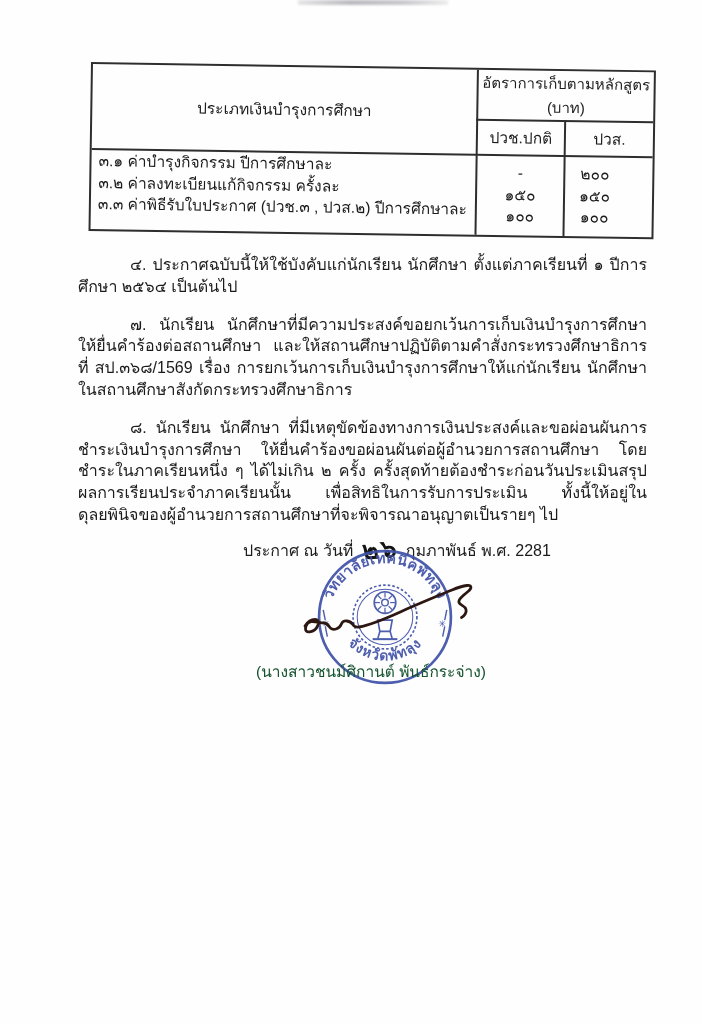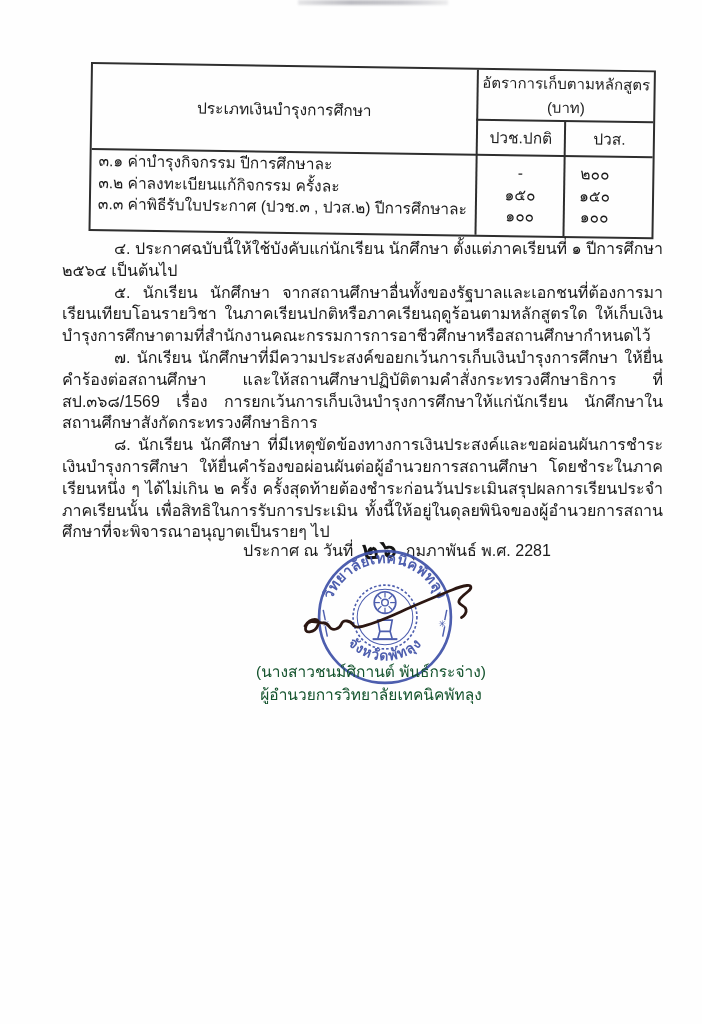--- a/index.html
+++ b/index.html
@@ -35,21 +35,21 @@
   .body-labels{position:absolute;left:7px;top:86px;width:376px;line-height:21.5px;text-align:left;}
   .body-col{position:absolute;top:92px;text-align:center;line-height:21.5px;}
   .body-pvch{left:386px;width:86px;}
   .body-pvs{left:446px;right:0;}
 
   
   .content{
     position:absolute;left:62px;top:238px;width:601px;
     font-size:16px;line-height:21.8px;text-align:justify;color:#1b1b1b;
   }
-  .content p{margin:0;text-indent:52px;}
+  .content p{margin:16px;text-indent:52px;}
 
   
   .date-line{position:absolute;left:243px;top:527px;font-size:16px;white-space:nowrap;}
   .hand-day{
     display:inline-block;font-size:25px;font-weight:bold;color:#141414;
     transform:rotate(-4deg) translateY(2px);margin:0 7px 0 9px;
     letter-spacing:2px;
   }
 
   
@@ -91,21 +91,20 @@
     </div>
     <div class="body-col body-pvs">
       <div>๒๐๐</div>
       <div>๑๕๐</div>
       <div>๑๐๐</div>
     </div>
   </div>
 
   <div class="content">
     <p>๔. ประกาศฉบับนี้ให้ใช้บังคับแก่นักเรียน นักศึกษา ตั้งแต่ภาคเรียนที่ ๑ ปีการศึกษา ๒๕๖๔ เป็นต้นไป</p>
-    <p>๕. นักเรียน นักศึกษา จากสถานศึกษาอื่นทั้งของรัฐบาลและเอกชนที่ต้องการมาเรียนเทียบโอนรายวิชา ในภาคเรียนปกติหรือภาคเรียนฤดูร้อนตามหลักสูตรใด ให้เก็บเงินบำรุงการศึกษาตามที่สำนักงานคณะกรรมการการอาชีวศึกษาหรือสถานศึกษากำหนดไว้</p>
     <p>๗. นักเรียน นักศึกษาที่มีความประสงค์ขอยกเว้นการเก็บเงินบำรุงการศึกษา ให้ยื่นคำร้องต่อสถานศึกษา และให้สถานศึกษาปฏิบัติตามคำสั่งกระทรวงศึกษาธิการ ที่ สป.๓๖๘/1569 เรื่อง การยกเว้นการเก็บเงินบำรุงการศึกษาให้แก่นักเรียน นักศึกษาในสถานศึกษาสังกัดกระทรวงศึกษาธิการ</p>
     <p>๘. นักเรียน นักศึกษา ที่มีเหตุขัดข้องทางการเงินประสงค์และขอผ่อนผันการชำระเงินบำรุงการศึกษา ให้ยื่นคำร้องขอผ่อนผันต่อผู้อำนวยการสถานศึกษา โดยชำระในภาคเรียนหนึ่ง ๆ ได้ไม่เกิน ๒ ครั้ง ครั้งสุดท้ายต้องชำระก่อนวันประเมินสรุปผลการเรียนประจำภาคเรียนนั้น เพื่อสิทธิในการรับการประเมิน ทั้งนี้ให้อยู่ในดุลยพินิจของผู้อำนวยการสถานศึกษาที่จะพิจารณาอนุญาตเป็นรายๆ ไป</p>
   </div>
 
   <div class="date-line">
     <span>ประกาศ ณ วันที่</span><span class="hand-day">๒๖</span><span>กุมภาพันธ์ พ.ศ. 2281</span>
   </div>
 
   <svg class="stamp" viewBox="0 0 134 134">
     <circle cx="67" cy="67" r="64" fill="none" stroke="#3f51a8" stroke-width="2.6"></circle>
@@ -154,16 +153,15 @@
   <svg class="signature" viewBox="0 0 212 72">
     <path d="M 12,54 c 6,-9 16,-8 13,-1 c -3,8 -15,10 -12,1 c 3,-8 12,-3 18,-3
              c 6,0 4,8 12,6 c 8,-2 3,-9 11,-8 c 8,1 4,7 12,6
              c 16,-3 32,-11 50,-19 c 14,-6 28,-12 43,-18
              c 6,-2.5 11,-4 15,-4.5 c 5,-0.5 5,3 1,6 c -5,4 -10,8 -9,11
              c 1,3 6,3 7,7 c 0.8,3 -1.5,6.5 -4.5,8" fill="none" stroke="#2c1712" stroke-width="2.8" stroke-linecap="round"></path>
   </svg>
 
   <div class="sig-block">
     <div>(นางสาวชนม์ศิกานต์ พันธ์กระจ่าง)</div>
-    <div>ผู้อำนวยการวิทยาลัยเทคนิคพัทลุง</div>
   </div>
 
 </div>
 
 </body></html>

